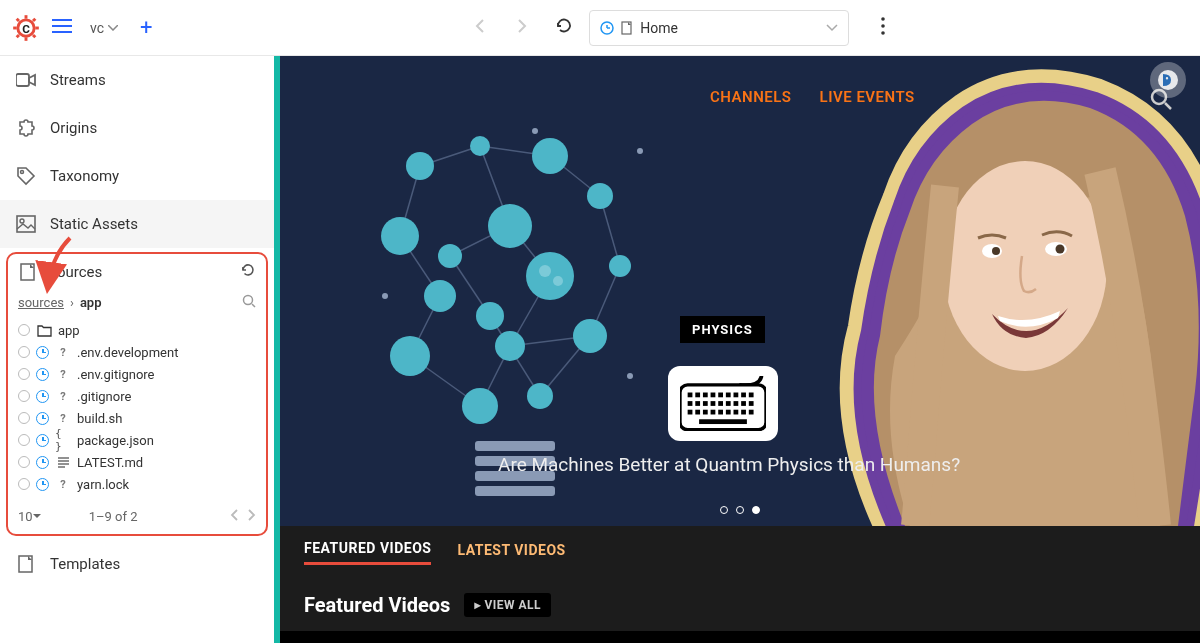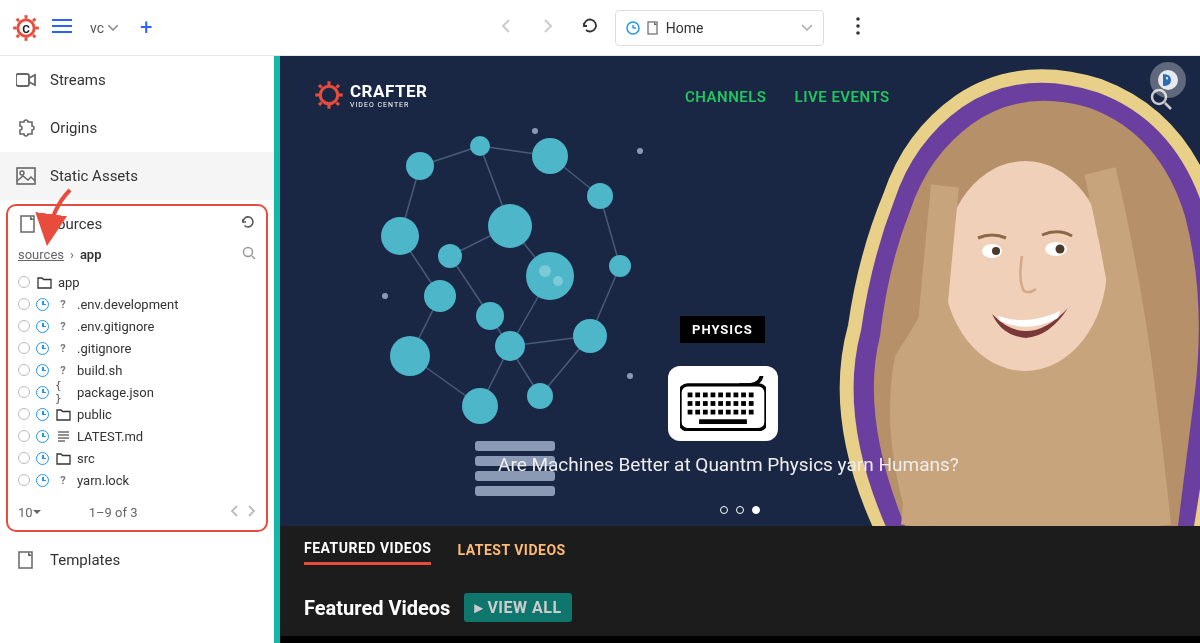--- a/index.html
+++ b/index.html
@@ -7,21 +7,21 @@
 
 
 .header { height: 56px; border-bottom: 1px solid #e8e8e8; display: flex; align-items: center; padding: 0 12px; gap: 8px; }
 .logo-gear { width: 28px; height: 28px; display: flex; align-items: center; justify-content: center; }
 .hamburger { color: #2962ff; padding: 4px; cursor: pointer; }
 .site-select { display: flex; align-items: center; gap: 4px; color: #555; font-size: 14px; padding: 4px 6px; cursor: pointer; }
 .add-btn { color: #2962ff; font-size: 22px; padding: 4px 8px; cursor: pointer; font-weight: 400; }
 .header-center { margin-left: auto; display: flex; align-items: center; gap: 8px; }
 .nav-arrow { color: #ccc; padding: 8px; font-size: 18px; }
 .refresh-icon { color: #333; padding: 8px; cursor: pointer; }
-.address-bar { width: 209px; height: 36px; border: 1px solid #ddd; border-radius: 4px; display: flex; align-items: center; padding: 0 10px; gap: 6px; }
+.address-bar { width: 260px; height: 36px; border: 1px solid #ddd; border-radius: 4px; display: flex; align-items: center; padding: 0 10px; gap: 6px; }
 .addr-icon { width: 14px; height: 14px; }
 .addr-chevron { margin-left: auto; color: #aaa; }
 .more-dots { margin-left: 16px; margin-right: auto; color: #333; padding: 8px; cursor: pointer; }
 
 
 .main { display: flex; height: calc(100% - 56px); }
 .sidebar { width: 280px; border-right: 6px solid #14b8a6; overflow-y: auto; }
 .content { flex: 1; background: #000; position: relative; overflow: hidden; }
 
 
@@ -48,38 +48,38 @@
 .sp-nav { margin-left: auto; display: flex; gap: 10px; color: #bbb; }
 
 
 .red-arrow { position: absolute; top: -18px; left: 24px; pointer-events: none; }
 
 
 .hero { position: relative; height: 470px; background: #1a2744; }
 .lightbulb-nodes { position: absolute; left: 80px; top: 40px; width: 300px; height: 400px; }
 .crafter-logo { position: absolute; top: 24px; left: 34px; display: flex; align-items: center; gap: 6px; color: #fff; font-weight: 700; letter-spacing: 0.5px; z-index: 5; }
 .crafter-gear { width: 30px; height: 30px; }
-.hero-nav { position: absolute; top: 32px; left: 405px; display: flex; gap: 28px; color: #22c55e; font-size: 15px; font-weight: 600; letter-spacing: 0.5px; z-index: 5; }
+.hero-nav { position: absolute; top: 32px; left: 430px; display: flex; gap: 28px; color: #f97316; font-size: 15px; font-weight: 600; letter-spacing: 0.5px; z-index: 5; }
 .hero-search { position: absolute; top: 32px; right: 28px; color: #ddd; z-index: 5; }
 .pbs-badge { position: absolute; top: 6px; right: 14px; width: 36px; height: 36px; border-radius: 50%; background: rgba(255,255,255,0.3); display: flex; align-items: center; justify-content: center; color: #fff; font-size: 10px; z-index: 5; }
 .person { position: absolute; right: -40px; top: 0; width: 480px; height: 470px; }
 .physics-tag { position: absolute; left: 400px; top: 260px; background: #000; color: #fff; padding: 6px 12px; font-size: 13px; font-weight: 700; letter-spacing: 1px; z-index: 5; }
 .keyboard-icon { position: absolute; left: 388px; top: 310px; width: 110px; height: 75px; background: #fff; border-radius: 12px; z-index: 5; padding: 10px 12px; }
 .hero-title { position: absolute; left: 218px; bottom: 50px; color: #eee; font-size: 19px; z-index: 5; }
 .hero-dots { position: absolute; left: 50%; bottom: 12px; transform: translateX(-50%); display: flex; gap: 8px; z-index: 5; }
 .hero-dots span { width: 8px; height: 8px; border-radius: 50%; border: 1px solid #fff; }
 .hero-dots span.active { background: #fff; }
 
 
 .tabs { background: #1c1c1c; display: flex; align-items: center; gap: 26px; padding: 14px 24px; }
 .tab { color: #fdba74; font-size: 14px; font-weight: 700; letter-spacing: 0.5px; cursor: pointer; padding-bottom: 6px; }
 .tab.active { color: #fff; border-bottom: 3px solid #e74c3c; }
 .section-head { background: #1c1c1c; padding: 14px 24px; display: flex; align-items: center; gap: 14px; }
 .section-title { color: #fff; font-size: 20px; font-weight: 700; }
-.view-all { background: #0f766e; color: #ccc; font-size: 16px; font-weight: 700; letter-spacing: 0.5px; padding: 5px 10px; border-radius: 3px; cursor: pointer; }
+.view-all { background: #000000; color: #ccc; font-size: 12px; font-weight: 700; letter-spacing: 0.5px; padding: 5px 10px; border-radius: 3px; cursor: pointer; }
 </style>
 </head>
 <body>
 
 <div class="header">
   <div class="logo-gear">
     <svg viewBox="0 0 24 24" width="28" height="28">
         <circle cx="12" cy="12" r="7" fill="none" stroke="#e74c3c" stroke-width="2.5"></circle>
         <g stroke="#e74c3c" stroke-width="2.5">
           <line x1="12" y1="1" x2="12" y2="4"></line>
@@ -166,20 +166,29 @@
 
     <div class="sb-item">
       <span class="sb-icon">
           <svg width="20" height="20" viewBox="0 0 20 20">
             <path d="M4 6 L4 4 L8 4 A2 2 0 0 1 12 4 L16 4 L16 8 A2 2 0 0 1 16 12 L16 16 L12 16 A2 2 0 0 1 8 16 L4 16 L4 12 A2 2 0 0 0 4 8 Z" fill="none" stroke="#666" stroke-width="1.6"></path>
           </svg>
         </span>
       <span>Origins</span>
     </div>
 
+    <div class="sb-item">
+      <span class="sb-icon">
+          <svg width="20" height="20" viewBox="0 0 20 20">
+            <path d="M2 2 L10 2 L18 10 L10 18 L2 10 Z" fill="none" stroke="#666" stroke-width="1.6"></path>
+            <circle cx="6" cy="6" r="1.5" fill="none" stroke="#666" stroke-width="1.5"></circle>
+          </svg>
+        </span>
+      <span>Taxonomy</span>
+    </div>
 
     <div class="sb-item" style="background:#f5f5f5;">
       <span class="sb-icon">
           <svg width="20" height="18" viewBox="0 0 20 18">
             <rect x="1" y="1" width="18" height="16" fill="none" stroke="#666" stroke-width="1.6"></rect>
             <circle cx="6" cy="6" r="2" fill="none" stroke="#666" stroke-width="1.4"></circle>
             <path d="M1 14 L7 9 L12 13 L15 10 L19 14" fill="none" stroke="#666" stroke-width="1.4"></path>
           </svg>
         </span>
       <span>Static Assets</span>
@@ -266,67 +275,47 @@
             <span class="fi-clock"></span>
             <span class="fi">
               <span style="font-family:monospace;font-size:11px;color:#555;">{ }</span>
             </span>
             <span>package.json</span>
           </div>
           <div class="file-row">
             <span class="sel"></span>
             <span class="fi-clock"></span>
             <span class="fi">
-              <svg width="15" height="13" viewBox="0 0 15 13">
-                <path d="M1 2 L5 2 L6.5 3.5 L14 3.5 L14 12 L1 12 Z" fill="none" stroke="#333" stroke-width="1.3"></path>
-              </svg>
-            </span>
-            <span>public</span>
-          </div>
-          <div class="file-row">
-            <span class="sel"></span>
-            <span class="fi-clock"></span>
-            <span class="fi">
               <svg width="13" height="13" viewBox="0 0 13 13">
                 <line x1="1" y1="2" x2="12" y2="2" stroke="#555" stroke-width="1.3"></line>
                 <line x1="1" y1="5" x2="12" y2="5" stroke="#555" stroke-width="1.3"></line>
                 <line x1="1" y1="8" x2="12" y2="8" stroke="#555" stroke-width="1.3"></line>
                 <line x1="1" y1="11" x2="8" y2="11" stroke="#555" stroke-width="1.3"></line>
               </svg>
             </span>
             <span>LATEST.md</span>
-          </div>
-          <div class="file-row">
-            <span class="sel"></span>
-            <span class="fi-clock"></span>
-            <span class="fi">
-              <svg width="15" height="13" viewBox="0 0 15 13">
-                <path d="M1 2 L5 2 L6.5 3.5 L14 3.5 L14 12 L1 12 Z" fill="none" stroke="#333" stroke-width="1.3"></path>
-              </svg>
-            </span>
-            <span>src</span>
           </div>
           <div class="file-row">
             <span class="sel"></span>
             <span class="fi-clock"></span>
             <span class="fi">
               <span style="font-size:11px;font-weight:700;color:#777;">?</span>
             </span>
             <span>yarn.lock</span>
           </div>
         </div>
 
       <div class="sp-footer">
         <div class="sp-pagesize">
           <span>10</span>
           <svg width="8" height="5" viewBox="0 0 8 5">
               <path d="M0 0 L4 4 L8 0" fill="#666"></path>
             </svg>
         </div>
-        <span class="sp-range">1–9 of 3</span>
+        <span class="sp-range">1–9 of 2</span>
         <div class="sp-nav">
           <span><svg width="8" height="12" viewBox="0 0 8 12">
                 <path d="M7 1 L2 6 L7 11" fill="none" stroke="#bbb" stroke-width="1.8"></path>
               </svg></span>
           <span><svg width="8" height="12" viewBox="0 0 8 12">
                 <path d="M1 1 L6 6 L1 11" fill="none" stroke="#bbb" stroke-width="1.8"></path>
               </svg></span>
         </div>
       </div>
     </div>
@@ -403,39 +392,20 @@
           </g>
 
         <g fill="#8a9ab5">
           <rect x="115" y="345" width="80" height="10" rx="3"></rect>
             <rect x="115" y="360" width="80" height="10" rx="3"></rect>
           <rect x="115" y="375" width="80" height="10" rx="3"></rect>
             <rect x="115" y="390" width="80" height="10" rx="3"></rect>
         </g>
       </svg>
 
-      <div class="crafter-logo">
-        <svg class="crafter-gear" viewBox="0 0 24 24">
-            <circle cx="12" cy="12" r="7" fill="none" stroke="#e74c3c" stroke-width="2.5"></circle>
-            <g stroke="#e74c3c" stroke-width="2.5">
-              <line x1="12" y1="1" x2="12" y2="4"></line>
-              <line x1="12" y1="20" x2="12" y2="23"></line>
-              <line x1="1" y1="12" x2="4" y2="12"></line>
-              <line x1="20" y1="12" x2="23" y2="12"></line>
-              <line x1="4" y1="4" x2="6" y2="6"></line>
-              <line x1="18" y1="18" x2="20" y2="20"></line>
-              <line x1="4" y1="20" x2="6" y2="18"></line>
-              <line x1="18" y1="6" x2="20" y2="4"></line>
-            </g>
-          </svg>
-        <div>
-          <div style="font-size:17px;">CRAFTER</div>
-          <div style="font-size:7px;letter-spacing:1px;font-weight:400;">VIDEO CENTER</div>
-        </div>
-      </div>
 
       <div class="hero-nav">
         <span>CHANNELS</span>
         <span>LIVE EVENTS</span>
       </div>
 
       <div class="hero-search">
         <svg width="22" height="22" viewBox="0 0 22 22">
             <circle cx="9" cy="9" r="7" fill="none" stroke="#ccc" stroke-width="2.5"></circle>
             <line x1="15" y1="15" x2="21" y2="21" stroke="#ccc" stroke-width="2.5"></line>
@@ -507,21 +477,21 @@
               <rect x="40" y="34" width="5" height="5"></rect>
               <rect x="48" y="34" width="5" height="5"></rect>
               <rect x="56" y="34" width="5" height="5"></rect>
               <rect x="64" y="34" width="5" height="5"></rect>
               <rect x="72" y="34" width="5" height="5"></rect>
             <rect x="20" y="44" width="50" height="5"></rect>
           </g>
         </svg>
       </div>
 
-      <div class="hero-title">Are Machines Better at Quantm Physics yarn Humans?</div>
+      <div class="hero-title">Are Machines Better at Quantm Physics than Humans?</div>
 
       <div class="hero-dots">
         <span></span>
         <span></span>
         <span class="active"></span>
       </div>
     </div>
 
     <div class="tabs">
       <span class="tab active">FEATURED VIDEOS</span>

